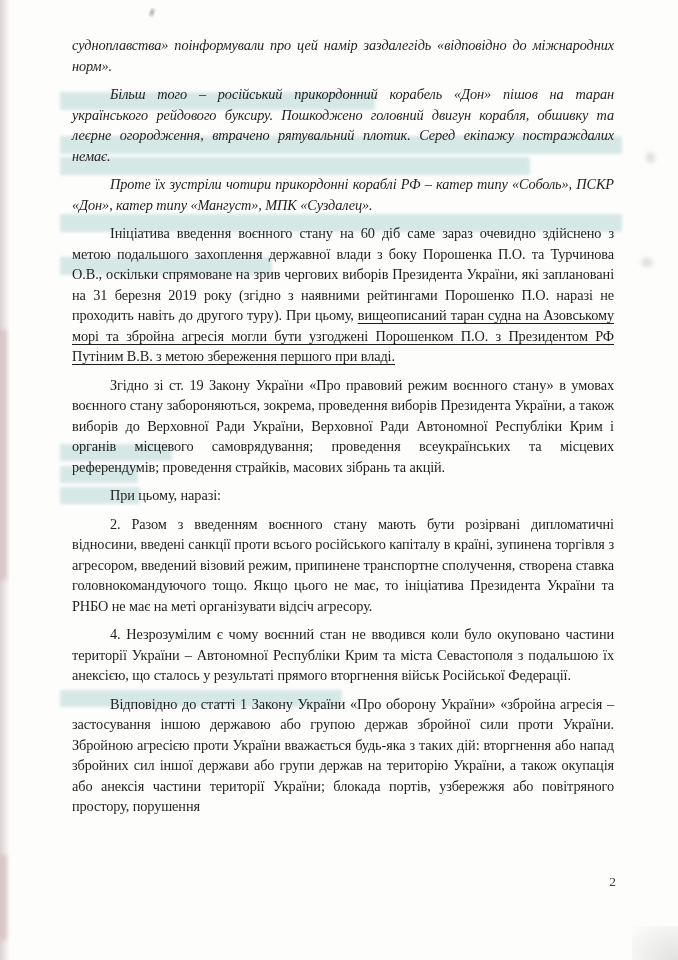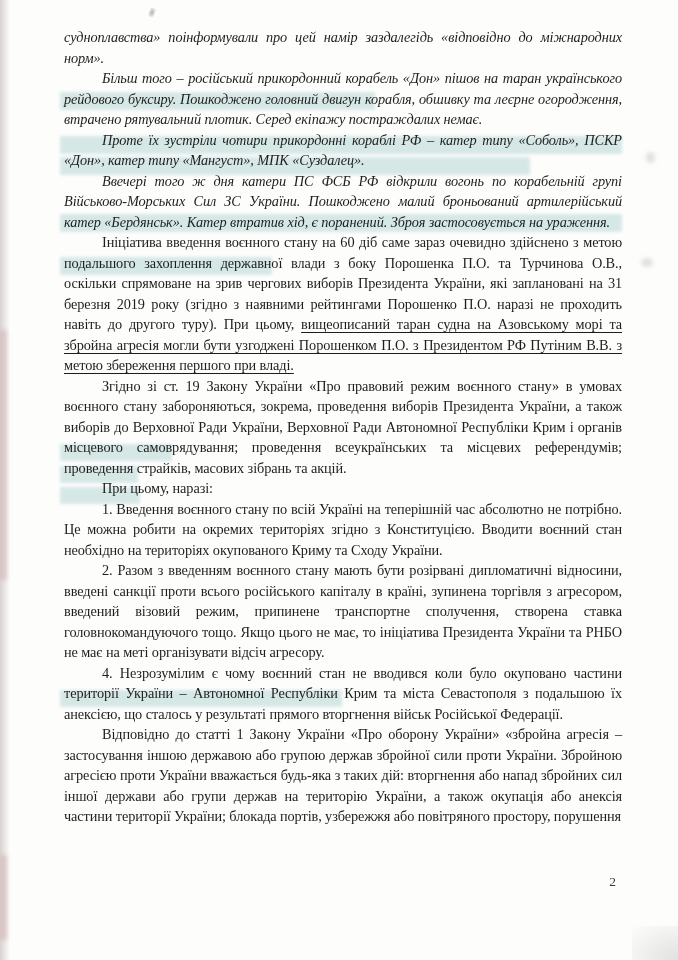--- a/index.html
+++ b/index.html
@@ -56,21 +56,21 @@
   .tint-8 { left: 60px; top: 487px; width:  80px; height: 17px; }
   .tint-9 { left: 60px; top: 690px; width: 282px; height: 17px; }
   
   .content {
     position: absolute; left: 64px; top: 27px; width: 558px;
     color: #1e1e1e;
     font-size: 14.3px; line-height: 20.5px;
     text-align: justify;
     letter-spacing: -0.1px;
   }
-  .para { margin: 0; font-family: Liberation Serif, serif; }
+  .para { margin: 8px; font-family: Liberation Serif, serif; }
   .indent { text-indent: 38px; }
   .italic { font-style: italic; }
   .underlined { text-decoration: underline; text-decoration-skip-ink: none; text-underline-offset: 3px; text-decoration-thickness: 1px; }
   .page-number {
     position: absolute; right: 62px; top: 874px;
     font-size: 13.5px; color: #3a3a3c;
   }
 </style>
 </head>
 <body>
@@ -91,24 +91,22 @@
   <div class="tint tint-5"></div>
   <div class="tint tint-6"></div>
   <div class="tint tint-7"></div>
   <div class="tint tint-8"></div>
   <div class="tint tint-9"></div>
 
   <div class="content">
     <p class="para italic">судноплавства» поінформували про цей намір заздалегідь «відповідно до міжнародних норм».</p>
     <p class="para italic indent">Більш того – російський прикордонний корабель «Дон» пішов на таран українського рейдового буксиру. Пошкоджено головний двигун корабля, обшивку та леєрне огородження, втрачено рятувальний плотик. Серед екіпажу постраждалих немає.</p>
     <p class="para italic indent">Проте їх зустріли чотири прикордонні кораблі РФ – катер типу «Соболь», ПСКР «Дон», катер типу «Мангуст», МПК «Суздалец».</p>
-    <p class="para italic indent">Ввечері того ж дня катери ПС ФСБ РФ відкрили вогонь по корабельній групі Військово-Морських Сил ЗС України. Пошкоджено малий броньований артилерійський катер «Бердянськ». Катер втратив хід, є поранений. Зброя застосовується на ураження.</p>
     <p class="para indent"><span>Ініціатива введення воєнного стану на 60 діб саме зараз очевидно здійснено з метою подальшого захоплення державної влади з боку Порошенка П.О. та Турчинова О.В., оскільки спрямоване на зрив чергових виборів Президента України, які заплановані на 31 березня 2019 року (згідно з наявними рейтингами Порошенко П.О. наразі не проходить навіть до другого туру). При цьому, </span><span class="underlined">вищеописаний таран судна на Азовському морі та збройна агресія могли бути узгоджені Порошенком П.О. з Президентом РФ Путіним В.В. з метою збереження першого при владі.</span></p>
     <p class="para indent">Згідно зі ст. 19 Закону України «Про правовий режим воєнного стану» в умовах воєнного стану забороняються, зокрема, проведення виборів Президента України, а також виборів до Верховної Ради України, Верховної Ради Автономної Республіки Крим і органів місцевого самоврядування; проведення всеукраїнських та місцевих референдумів; проведення страйків, масових зібрань та акцій.</p>
     <p class="para indent">При цьому, наразі:</p>
-    <p class="para indent">1. Введення воєнного стану по всій Україні на теперішній час абсолютно не потрібно. Це можна робити на окремих територіях згідно з Конституцією. Вводити воєнний стан необхідно на територіях окупованого Криму та Сходу України.</p>
     <p class="para indent">2. Разом з введенням воєнного стану мають бути розірвані дипломатичні відносини, введені санкції проти всього російського капіталу в країні, зупинена торгівля з агресором, введений візовий режим, припинене транспортне сполучення, створена ставка головнокомандуючого тощо. Якщо цього не має, то ініціатива Президента України та РНБО не має на меті організувати відсіч агресору.</p>
     <p class="para indent">4. Незрозумілим є чому воєнний стан не вводився коли було окуповано частини території України – Автономної Республіки Крим та міста Севастополя з подальшою їх анексією, що сталось у результаті прямого вторгнення військ Російської Федерації.</p>
     <p class="para indent">Відповідно до статті 1 Закону України «Про оборону України» «збройна агресія – застосування іншою державою або групою держав збройної сили проти України. Збройною агресією проти України вважається будь-яка з таких дій: вторгнення або напад збройних сил іншої держави або групи держав на територію України, а також окупація або анексія частини території України; блокада портів, узбережжя або повітряного простору, порушення</p>
   </div>
 
   <div class="page-number">2</div>
 </div>
 
 </body></html>

